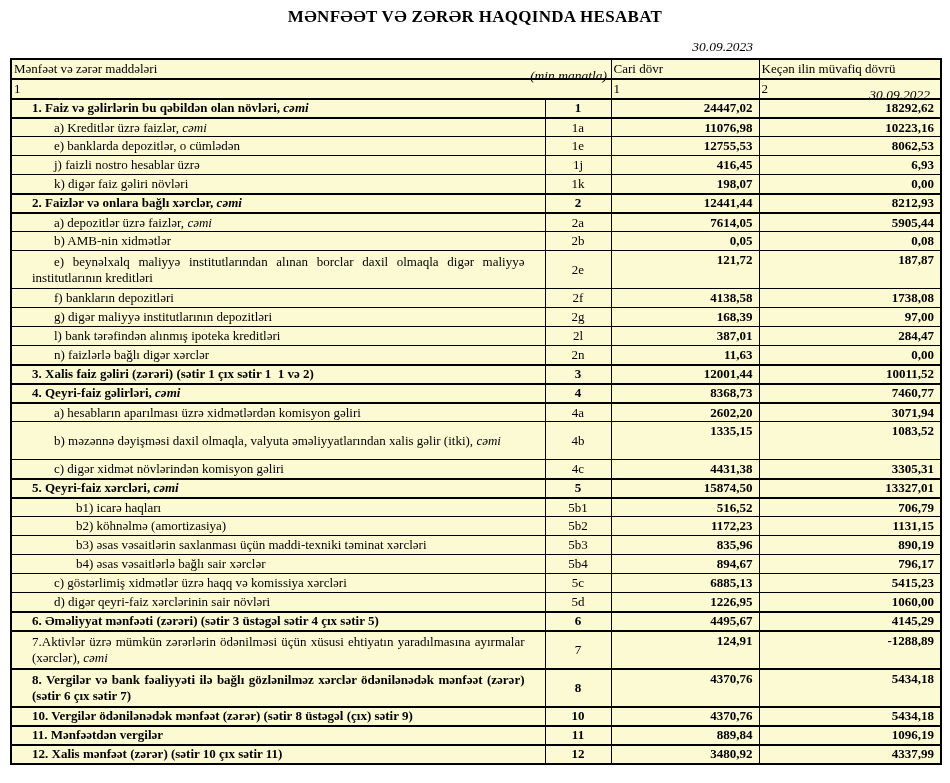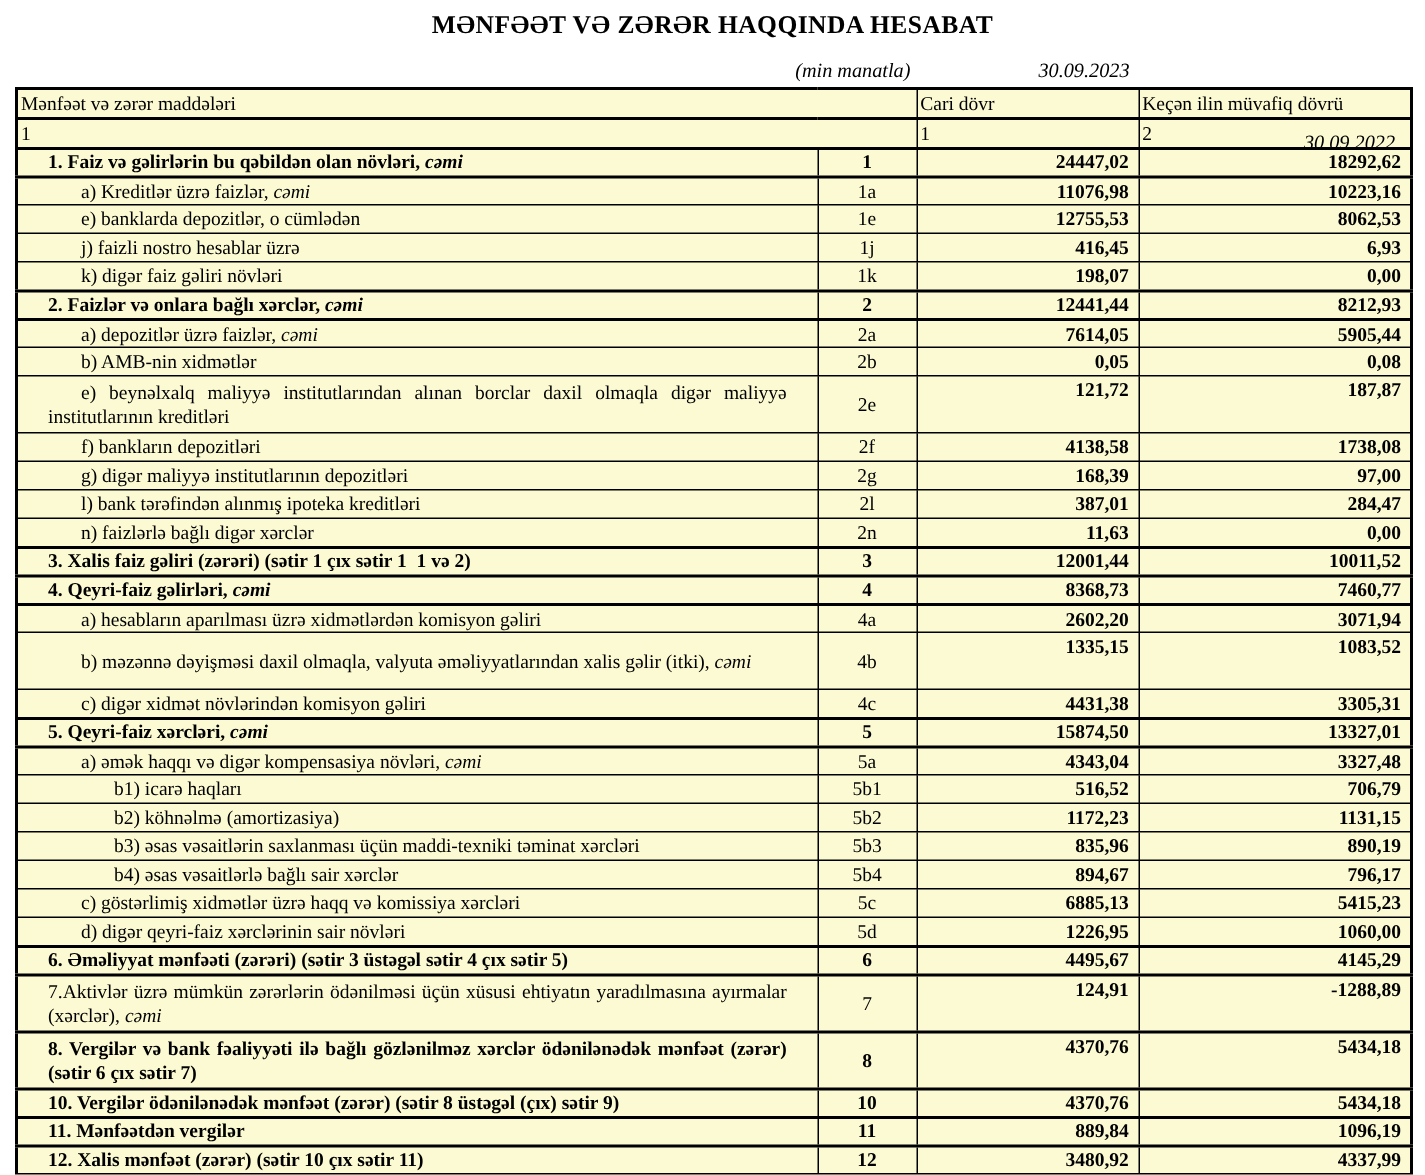--- a/index.html
+++ b/index.html
@@ -8,21 +8,21 @@
     --border-color:#000000;
     --text-color:#000000;
   }
   *{box-sizing:border-box;margin:0;padding:0;}
   html,body{width:950px;height:783px;background:var(--page-bg);
     font-family:"Liberation Serif","DejaVu Serif",serif;color:var(--text-color);}
   .page{width:950px;height:783px;overflow:hidden;}
   .title{margin-top:7px;text-align:center;font-size:17px;font-weight:bold;letter-spacing:.3px;}
   .meta{position:relative;width:930px;margin:12px 0 2px 10px;height:17px;font-size:13.5px;font-style:italic;}
   .meta span{position:absolute;top:0;white-space:nowrap;}
-  .meta .note{right:333px;}
+  .meta .note{right:333px;margin-top:29px;}
   .meta .cur{right:187px;}
   .meta .prev{right:10px;margin-top:48px;}
   table{margin-left:10px;width:930px;border-collapse:collapse;table-layout:fixed;
     border:2px solid var(--border-color);background:var(--cell-bg);}
   col.c-label{width:534px;} col.c-code{width:66px;} col.c-cur{width:148px;} col.c-prev{width:182px;}
   th,td{border:1.5px solid var(--border-color);border-top-width:1px;border-bottom-width:1px;
     font-size:13px;line-height:1.22;overflow:hidden;}
   thead th{font-weight:normal;text-align:left;border-bottom-width:2px;padding:1px 2px;}
   thead tr{height:19px;}
   tbody tr{height:19px;}
@@ -177,26 +177,20 @@
           <td class="val">4431,38</td>
           <td class="val">3305,31</td>
         </tr>
         <tr class="sec ">
           <td class="lbl ind0">5. Qeyri-faiz xərcləri, <i>cəmi</i></td>
           <td class="code">5</td>
           <td class="val">15874,50</td>
           <td class="val">13327,01</td>
         </tr>
         <tr class="">
-          <td class="lbl ind1">a) əmək haqqı və digər kompensasiya növləri, <i>cəmi</i></td>
-          <td class="code">5a</td>
-          <td class="val">4343,04</td>
-          <td class="val">3327,48</td>
-        </tr>
-        <tr class="">
           <td class="lbl ind2">b1) icarə haqları</td>
           <td class="code">5b1</td>
           <td class="val">516,52</td>
           <td class="val">706,79</td>
         </tr>
         <tr class="">
           <td class="lbl ind2">b2) köhnəlmə (amortizasiya)</td>
           <td class="code">5b2</td>
           <td class="val">1172,23</td>
           <td class="val">1131,15</td>

